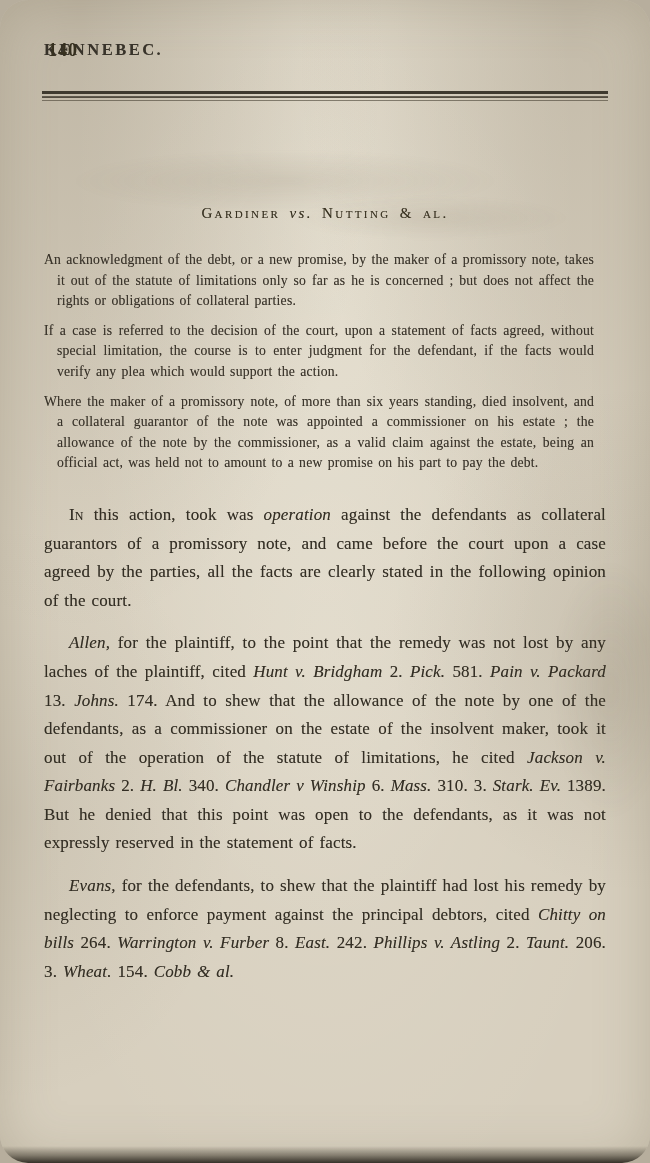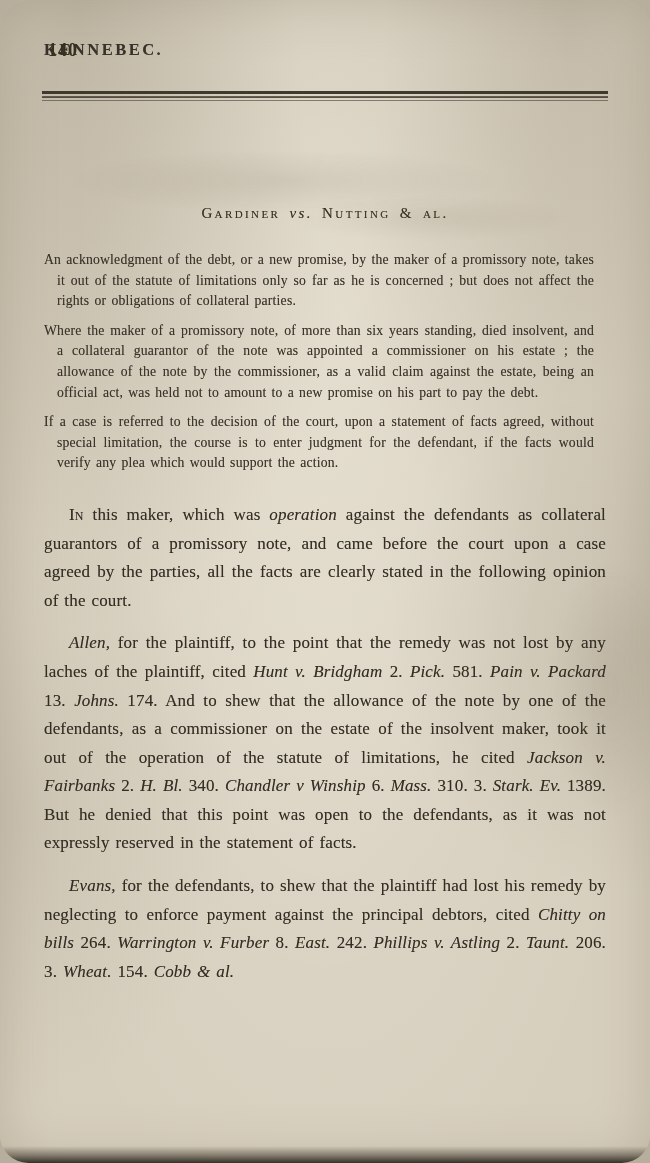--- a/index.html
+++ b/index.html
@@ -146,25 +146,25 @@
 
   <div class="rule rule-a"></div>
 
 
   <div class="rule rule-b"></div>
 
   <h2 class="case-heading"><span class="sc">Gardiner </span><span class="it">vs.</span><span class="sc"> Nutting &amp; al.</span></h2>
 
   <div class="headnotes">
     <p class="headnote"><span>An acknowledgment of the debt, or a new promise, by the maker of a promissory note, takes it out of the statute of limitations only so far as he is concerned ; but does not affect the rights or obligations of collateral parties.</span></p>
+    <p class="headnote"><span>If a case is referred to the decision of the court, upon a statement of facts agreed, without special limitation, the course is to enter judgment for the defendant, if the facts would verify any plea which would support the action.</span></p>
     <p class="headnote"><span>Where the maker of a promissory note, of more than six years standing, died insolvent, and a collateral guarantor of the note was appointed a commissioner on his estate ; the allowance of the note by the commissioner, as a valid claim against the estate, being an official act, was held not to amount to a new promise on his part to pay the debt.</span></p>
-    <p class="headnote"><span>If a case is referred to the decision of the court, upon a statement of facts agreed, without special limitation, the course is to enter judgment for the defendant, if the facts would verify any plea which would support the action.</span></p>
   </div>
 
   <div class="body-text">
-    <p class="body-para"><span class="sc">In</span><span> this maker, which was </span><span class="it">operation</span><span> against the defendants as collateral guarantors of a promissory note, and came before the court upon a case agreed by the parties, all the facts are clearly stated in the following opinion of the court.</span></p>
+    <p class="body-para"><span class="sc">In</span><span> this action, took was </span><span class="it">operation</span><span> against the defendants as collateral guarantors of a promissory note, and came before the court upon a case agreed by the parties, all the facts are clearly stated in the following opinion of the court.</span></p>
     <p class="body-para"><span class="it">Allen,</span><span> for the plaintiff, to the point that the remedy was not lost by any laches of the plaintiff, cited </span><span class="it">Hunt v. Bridgham</span><span> 2. </span><span class="it">Pick.</span><span> 581.  </span><span class="it">Pain v. Packard</span><span> 13. </span><span class="it">Johns.</span><span> 174.  And to shew that the allowance of the note by one of the defendants, as a commissioner on the estate of the insolvent maker, took it out of the operation of the statute of limitations, he cited </span><span class="it">Jackson v. Fairbanks</span><span> 2. </span><span class="it">H. Bl.</span><span> 340.  </span><span class="it">Chandler v Winship</span><span> 6. </span><span class="it">Mass.</span><span> 310.  3. </span><span class="it">Stark. Ev.</span><span> 1389.  But he denied that this point was open to the defendants, as it was not expressly reserved in the statement of facts.</span></p>
     <p class="body-para"><span class="it">Evans,</span><span> for the defendants, to shew that the plaintiff had lost his remedy by neglecting to enforce payment against the principal debtors, cited </span><span class="it">Chitty on bills</span><span> 264.  </span><span class="it">Warrington v. Furber</span><span> 8. </span><span class="it">East.</span><span> 242.  </span><span class="it">Phillips v. Astling</span><span> 2. </span><span class="it">Taunt.</span><span> 206.  3. </span><span class="it">Wheat.</span><span> 154.  </span><span class="it">Cobb &amp; al.</span></p>
   </div>
 
   <div class="bottom-edge"></div>
 
 </div>
 
 </body></html>

